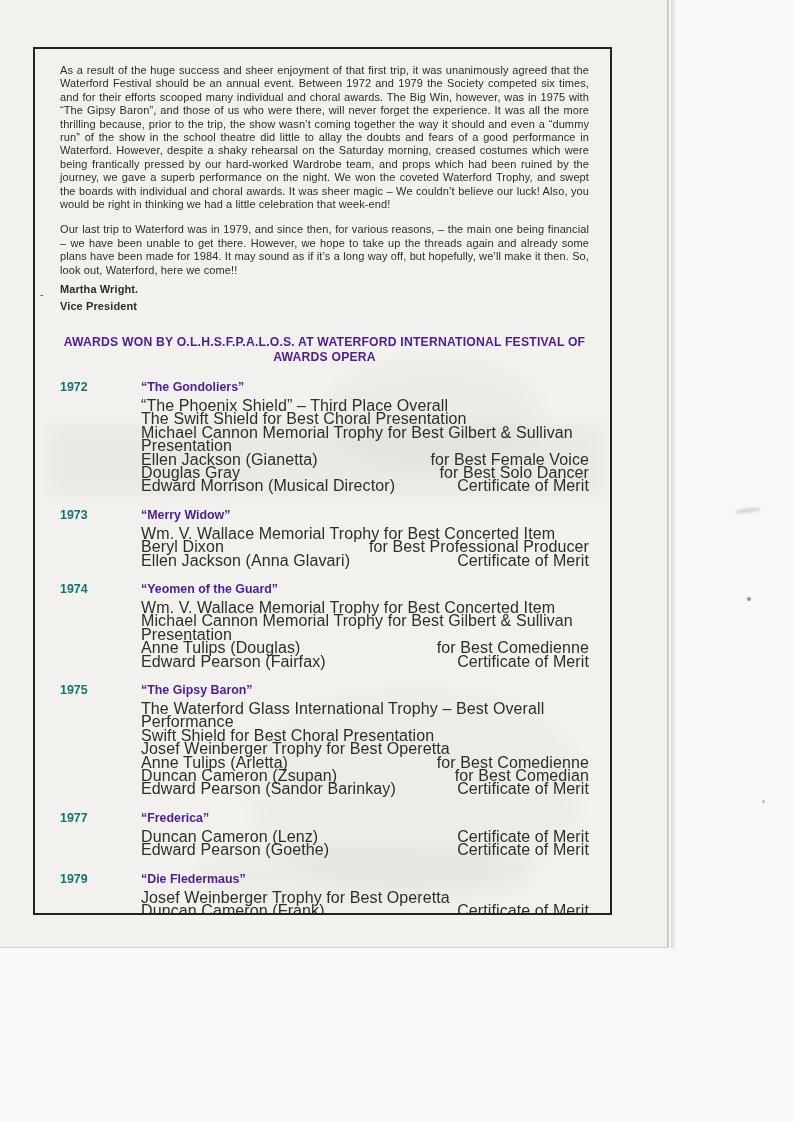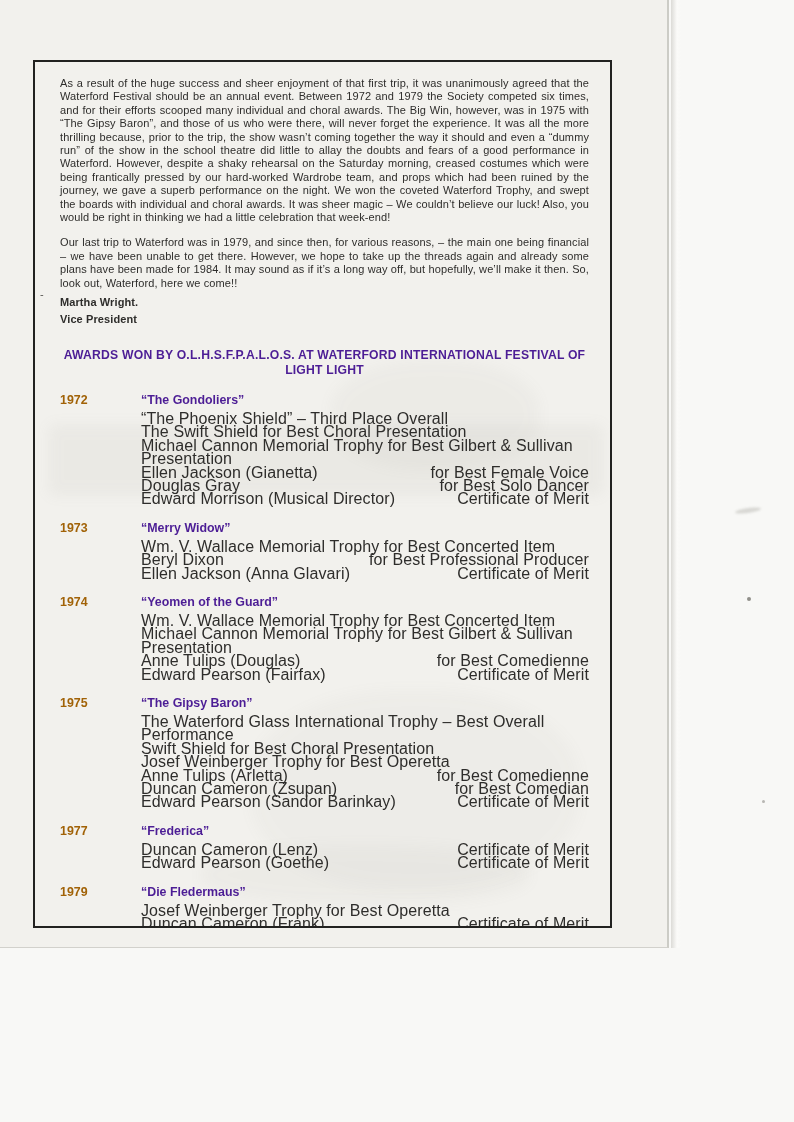--- a/index.html
+++ b/index.html
@@ -32,21 +32,21 @@
   .g3{left:250px;top:690px;width:330px;height:200px;opacity:0.04;}
   .g4{left:200px;top:845px;width:330px;height:60px;opacity:0.05;}
   .speck{position:absolute;width:4px;height:4px;border-radius:50%;background:#77756f;opacity:0.8;}
   .s1{left:747px;top:597px;}
   .s2{left:762px;top:800px;width:3px;height:3px;opacity:0.5;}
   .smudge{position:absolute;left:735px;top:508px;width:26px;height:5px;background:#b9b8b2;opacity:0.5;border-radius:50%;filter:blur(1px);transform:rotate(-8deg);}
   .stray{position:absolute;left:40px;top:288px;font-size:11px;color:#55544f;}
 
   
   .frame{
-    position:absolute;left:33px;top:60px;
+    position:absolute;left:33px;top:47px;
     width:575px;height:849px;
     border:2px solid #222220;
     box-sizing:content-box;
     overflow:hidden;
     padding:15px 21px 0 25px;
     width:529px; 
   }
   .letter p{
     margin:0;
     font-size:11px;
@@ -69,21 +69,21 @@
     color:#4c1d95;
   }
   .entry{
     display:flex;
     margin-top:15px;
   }
   .year-col{
     flex:0 0 81px;
     font-weight:bold;
     font-size:12.4px;
-    color:#a16207;
+    color:#0f766e;
   }
   .entry-body{flex:1;min-width:0;}
   .show-title{
     font-weight:bold;
     font-size:12.4px;
     line-height:15px;
     margin-bottom:4px;
     color:#4c1d95;
   }
   .aline{
@@ -118,21 +118,21 @@
       <p class="p1">As a result of the huge success and sheer enjoyment of that first trip, it was unanimously agreed that the Waterford Festival should be an annual event. Between 1972 and 1979 the Society competed six times, and for their efforts scooped many individual and choral awards. The Big Win, however, was in 1975 with “The Gipsy Baron”, and those of us who were there, will never forget the experience. It was all the more thrilling because, prior to the trip, the show wasn’t coming together the way it should and even a “dummy run” of the show in the school theatre did little to allay the doubts and fears of a good performance in Waterford. However, despite a shaky rehearsal on the Saturday morning, creased costumes which were being frantically pressed by our hard-worked Wardrobe team, and props which had been ruined by the journey, we gave a superb performance on the night. We won the coveted Waterford Trophy, and swept the boards with individual and choral awards. It was sheer magic – We couldn’t believe our luck! Also, you would be right in thinking we had a little celebration that week-end!</p>
       <p class="p2">Our last trip to Waterford was in 1979, and since then, for various reasons, – the main one being financial – we have been unable to get there. However, we hope to take up the threads again and already some plans have been made for 1984. It may sound as if it’s a long way off, but hopefully, we’ll make it then. So, look out, Waterford, here we come!!</p>
       <div class="signature">
         <p class="sig-name">Martha Wright.</p>
         <p class="sig-title">Vice President</p>
       </div>
     </div>
 
     <div class="awards-heading">
       <div>AWARDS WON BY O.L.H.S.F.P.A.L.O.S. AT WATERFORD INTERNATIONAL FESTIVAL OF</div>
-      <div>LIGHT LIGHT</div>
+      <div>AWARDS OPERA</div>
     </div>
 
     <div class="entry">
       <div class="year-col">1972</div>
       <div class="entry-body">
         <div class="show-title">“The Gondoliers”</div>
         <div class="aline">
             <span class="l">“The Phoenix Shield” – Third Place Overall</span>
             <span class="r"></span>
           </div>

